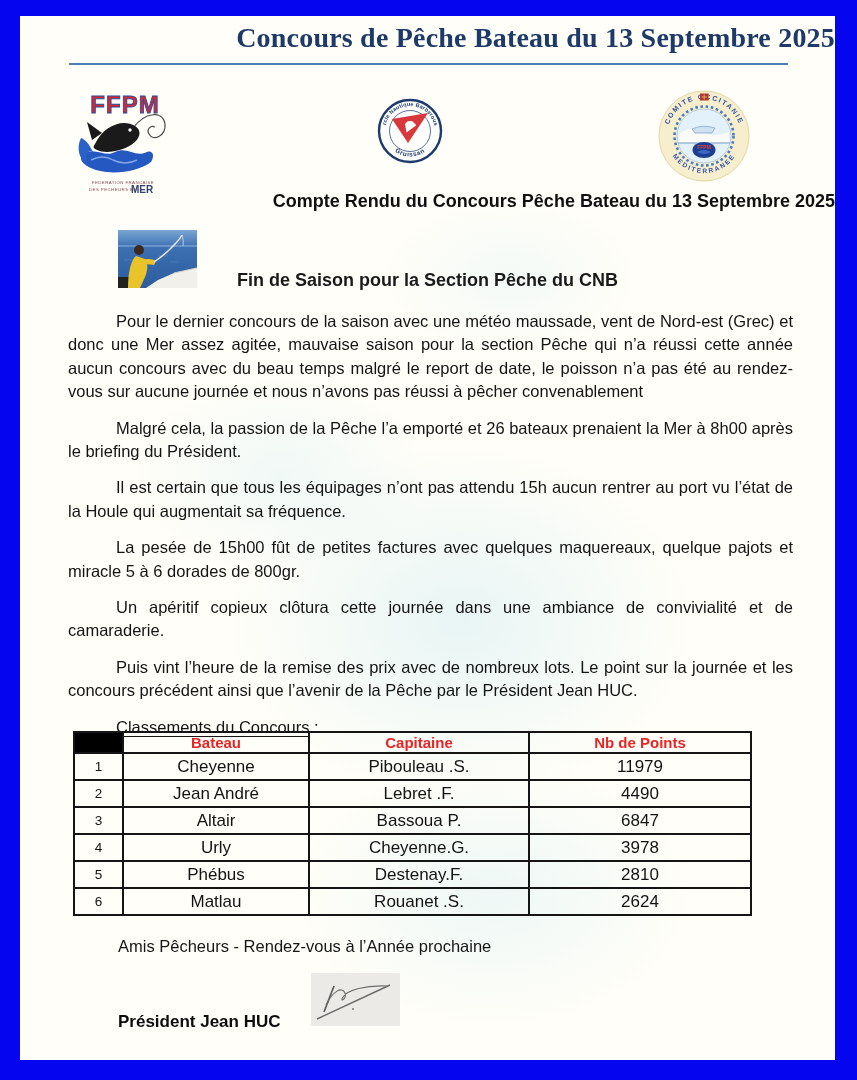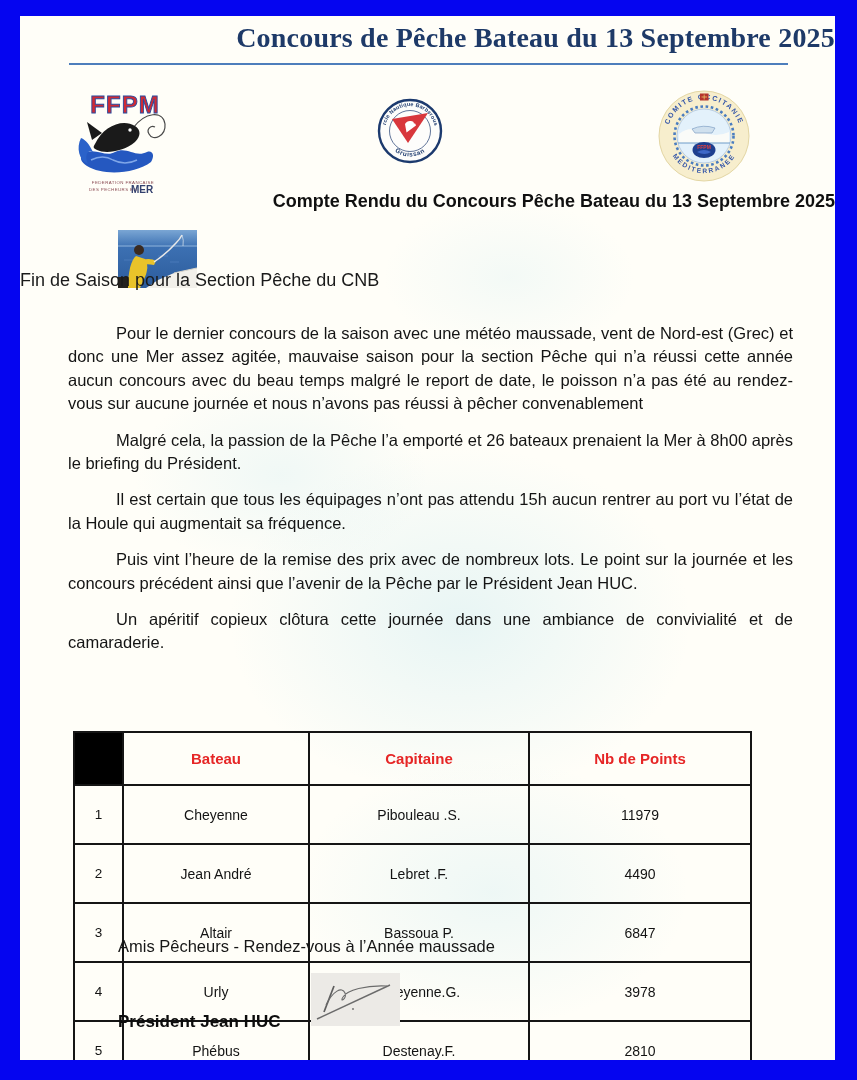--- a/index.html
+++ b/index.html
@@ -28,41 +28,41 @@
   .logo{position:absolute;}
   .logo-ffpm{top:76px;left:55px;width:100px;height:102px;}
   .logo-cnb{top:82px;left:357px;width:66px;height:66px;}
   .logo-occ{top:74px;left:638px;width:92px;height:92px;}
   .subtitle{
     position:absolute;top:175px;left:0;right:0;text-align:right;
     font-weight:bold;font-size:18px;color:#101010;
   }
   .photo{position:absolute;top:214px;left:98px;width:79px;height:58px;}
   .season-heading{
-    position:absolute;top:254px;left:0;right:0;text-align:left;
-    font-size:18px;color:#1a1a1a;
+    position:absolute;top:254px;left:0;right:0;text-align:center;
+    font-size:18px;color:#1a1a1a;font-weight:bold;
   }
   .bodytext{
     position:absolute;top:294px;left:48px;width:725px;
     font-size:16.5px;line-height:23.4px;color:#141414;text-align:justify;
   }
-  .bodytext p{margin:12px 0 13px 0;text-indent:48px;}
+  .bodytext p{margin:0 0 13px 0;text-indent:48px;}
   .classement-heading{margin:16px 0 0 0;text-indent:48px;text-align:left;}
   .classement-heading .u{text-decoration:underline;text-underline-offset:3px;}
   table.results{
     position:absolute;top:715px;left:53px;border-collapse:collapse;
     table-layout:fixed;background:transparent;
   }
   table.results th, table.results td{
     border:2px solid #151515;text-align:center;vertical-align:middle;
-    padding:16px;overflow:hidden;white-space:nowrap;
+    padding:0;overflow:hidden;white-space:nowrap;
   }
   table.results th{height:19px;font-size:15px;font-weight:bold;color:#E62626;}
   table.results th.corner{background:#000;}
-  table.results td{height:25px;font-size:14px;color:#131313;font-weight:normal;}
+  table.results td{height:25px;font-size:17px;color:#131313;font-weight:normal;}
   table.results td.rank{font-size:13.5px;}
   .farewell{position:absolute;top:921px;left:98px;font-size:16.5px;color:#161616;}
   .signature{position:absolute;top:957px;left:291px;width:89px;height:53px;}
   .president{position:absolute;top:996px;left:98px;font-size:17px;font-weight:bold;color:#0c0c0c;}
 </style>
 </head>
 <body>
 
 <div class="page">
 
@@ -147,22 +147,24 @@
     <path d="M36,32 Q48,24 58,13 Q62,9 64,5" fill="none" stroke="#E8E8E8" stroke-width="1.5"></path>
     <path d="M64,5 Q66,10 65,16" fill="none" stroke="#DDE6EE" stroke-width="0.7"></path>
   </svg>
 
   <div class="season-heading">Fin de Saison pour la Section Pêche du CNB</div>
 
   <div class="bodytext">
     <p>Pour le dernier concours de la saison avec une météo maussade, vent de Nord-est (Grec) et donc une Mer assez agitée, mauvaise saison pour la section Pêche qui n’a réussi cette année aucun concours avec du beau temps malgré le report de date, le poisson n’a pas été au rendez-vous sur aucune journée et nous n’avons pas réussi à pêcher convenablement</p>
     <p>Malgré cela, la passion de la Pêche l’a emporté et 26 bateaux prenaient la Mer à 8h00 après le briefing du Président.</p>
     <p>Il est certain que tous les équipages n’ont pas attendu 15h aucun rentrer au port vu l’état de la Houle qui augmentait sa fréquence.</p>
+    <p>La pesée de 15h00 fût de petites factures avec quelques maquereaux, quelque pajots et miracle 5 à 6 dorades de 800gr.</p>
+    <p>Un apéritif copieux clôtura cette journée dans une ambiance de convivialité et de camaraderie.</p>
     <p>Puis vint l’heure de la remise des prix avec de nombreux lots. Le point sur la journée et les concours précédent ainsi que l’avenir de la Pêche par le Président Jean HUC.</p>
-    <p>Un apéritif copieux clôtura cette journée dans une ambiance de convivialité et de camaraderie.</p>
+    <p class="classement-heading"><span class="u">Classements du Concours</span><span> :</span></p>
   </div>
 
   <table class="results">
     <colgroup>
       <col style="width:49px">
         <col style="width:186px">
         <col style="width:220px">
         <col style="width:222px">
     </colgroup>
     <thead>
@@ -206,21 +208,21 @@
       </tr>
       <tr>
         <td class="rank">6</td>
         <td>Matlau</td>
         <td>Rouanet .S.</td>
         <td>2624</td>
       </tr>
     </tbody>
   </table>
 
-  <div class="farewell">Amis Pêcheurs - Rendez-vous à l’Année maussade</div>
+  <div class="farewell">Amis Pêcheurs - Rendez-vous à l’Année prochaine</div>
 
   <svg class="signature" viewBox="0 0 89 53" xmlns="http://www.w3.org/2000/svg">
     <rect width="89" height="53" fill="#ECEAE6"></rect>
     <path d="M6,46 L79,12" stroke="#6B6B6B" stroke-width="1.4" fill="none"></path>
     <path d="M23,13 L13,39" stroke="#5E5E5E" stroke-width="1.7" fill="none"></path>
     <path d="M15,32 C22,18 31,13 34,20 C36,26 28,30 32,24 C36,17 55,12 76,13" stroke="#6B6B6B" stroke-width="1.1" fill="none"></path>
     <circle cx="42" cy="36" r="0.9" fill="#6B6B6B"></circle>
   </svg>
 
   <div class="president">Président Jean HUC</div>

